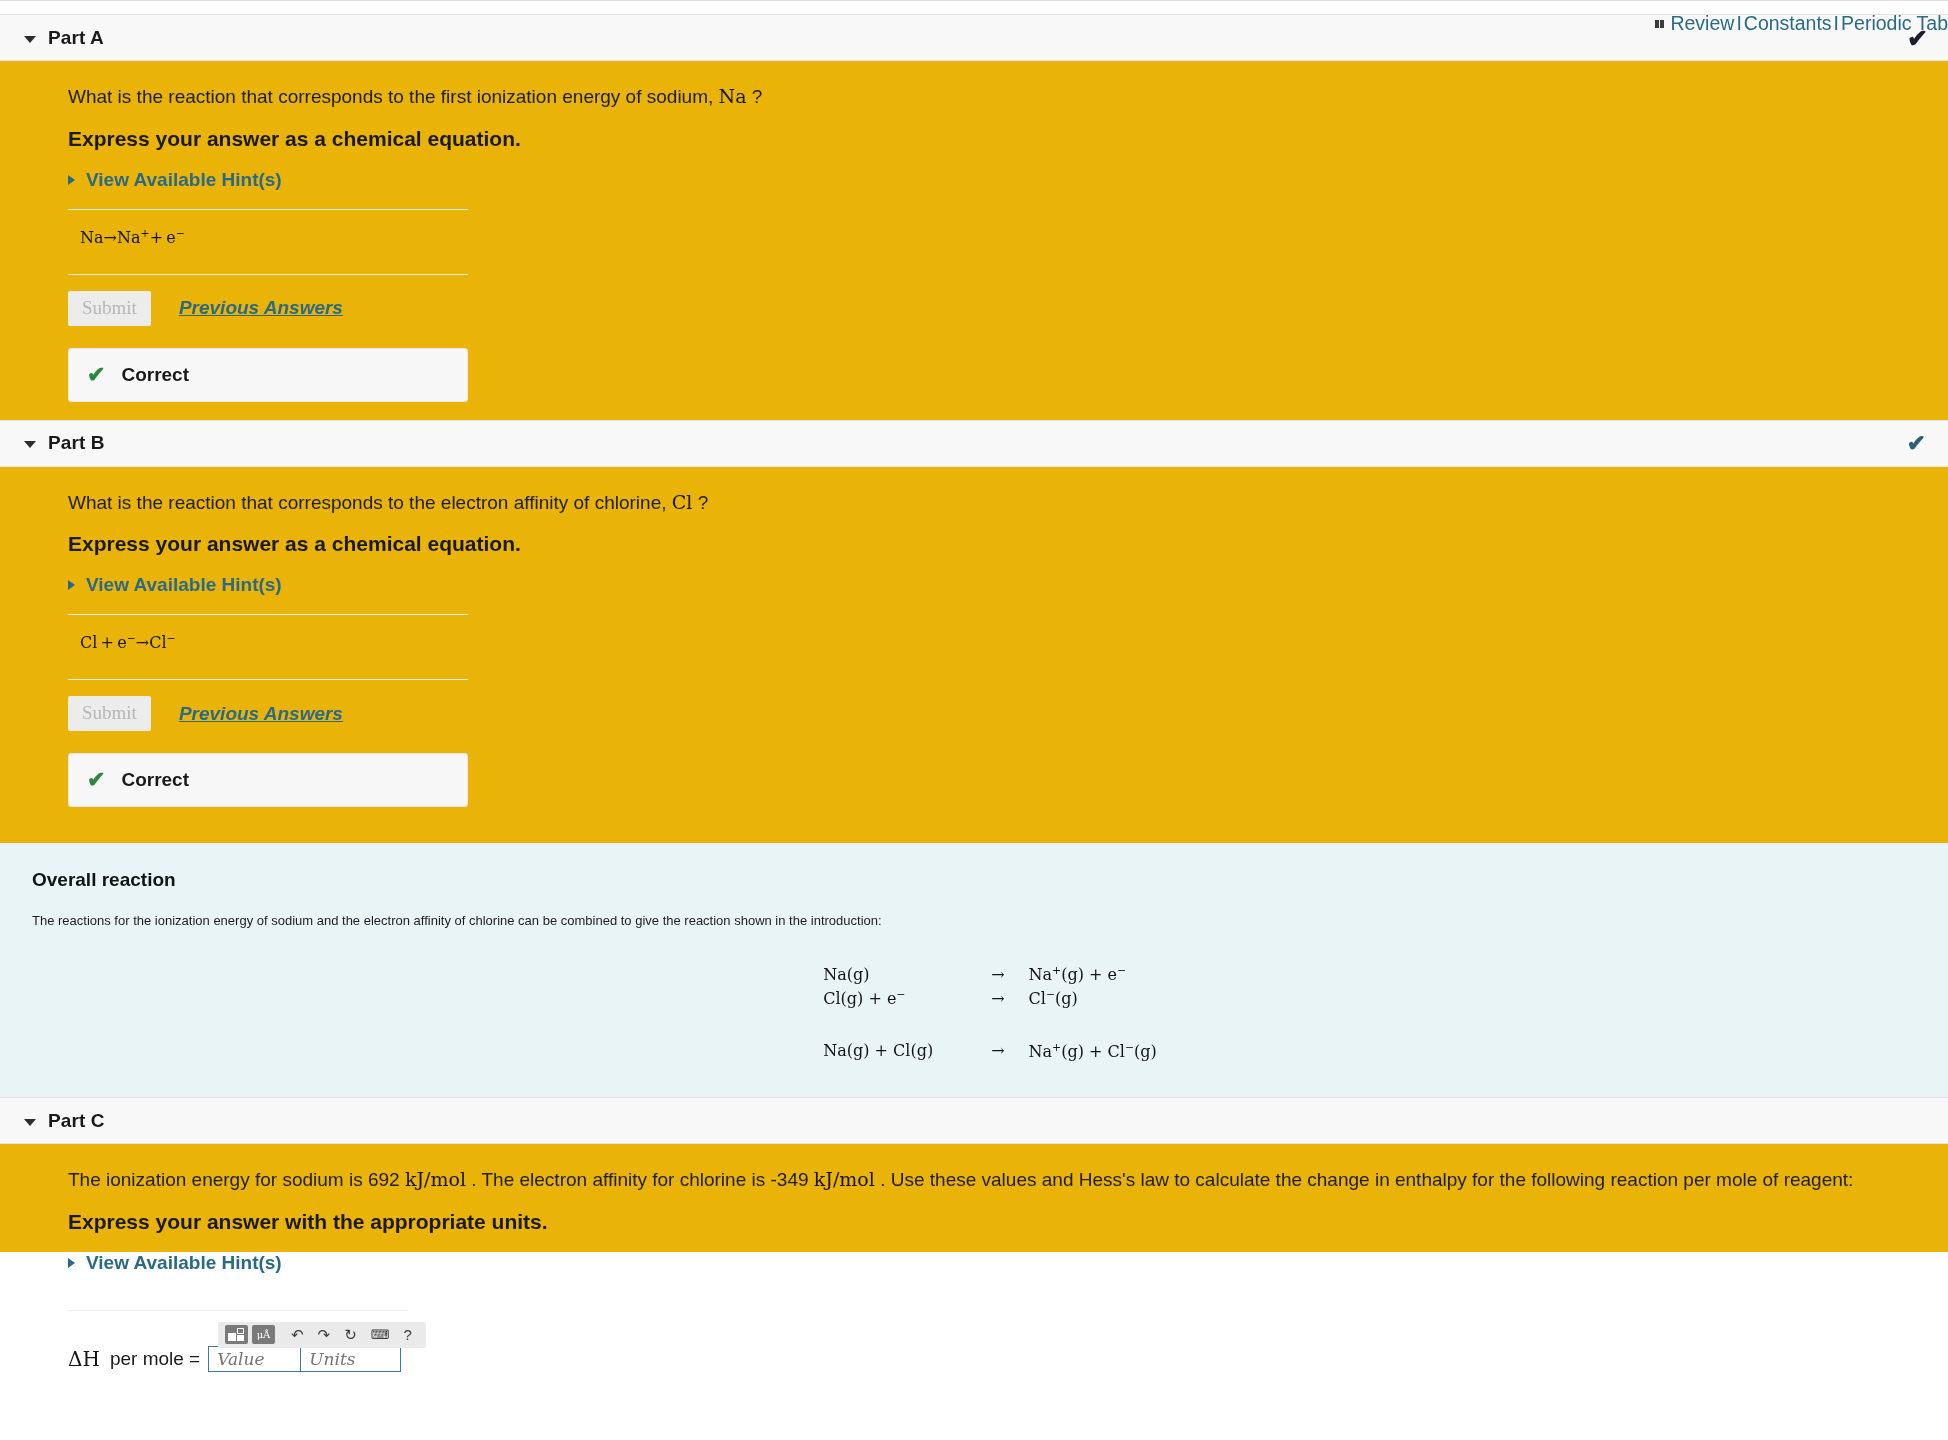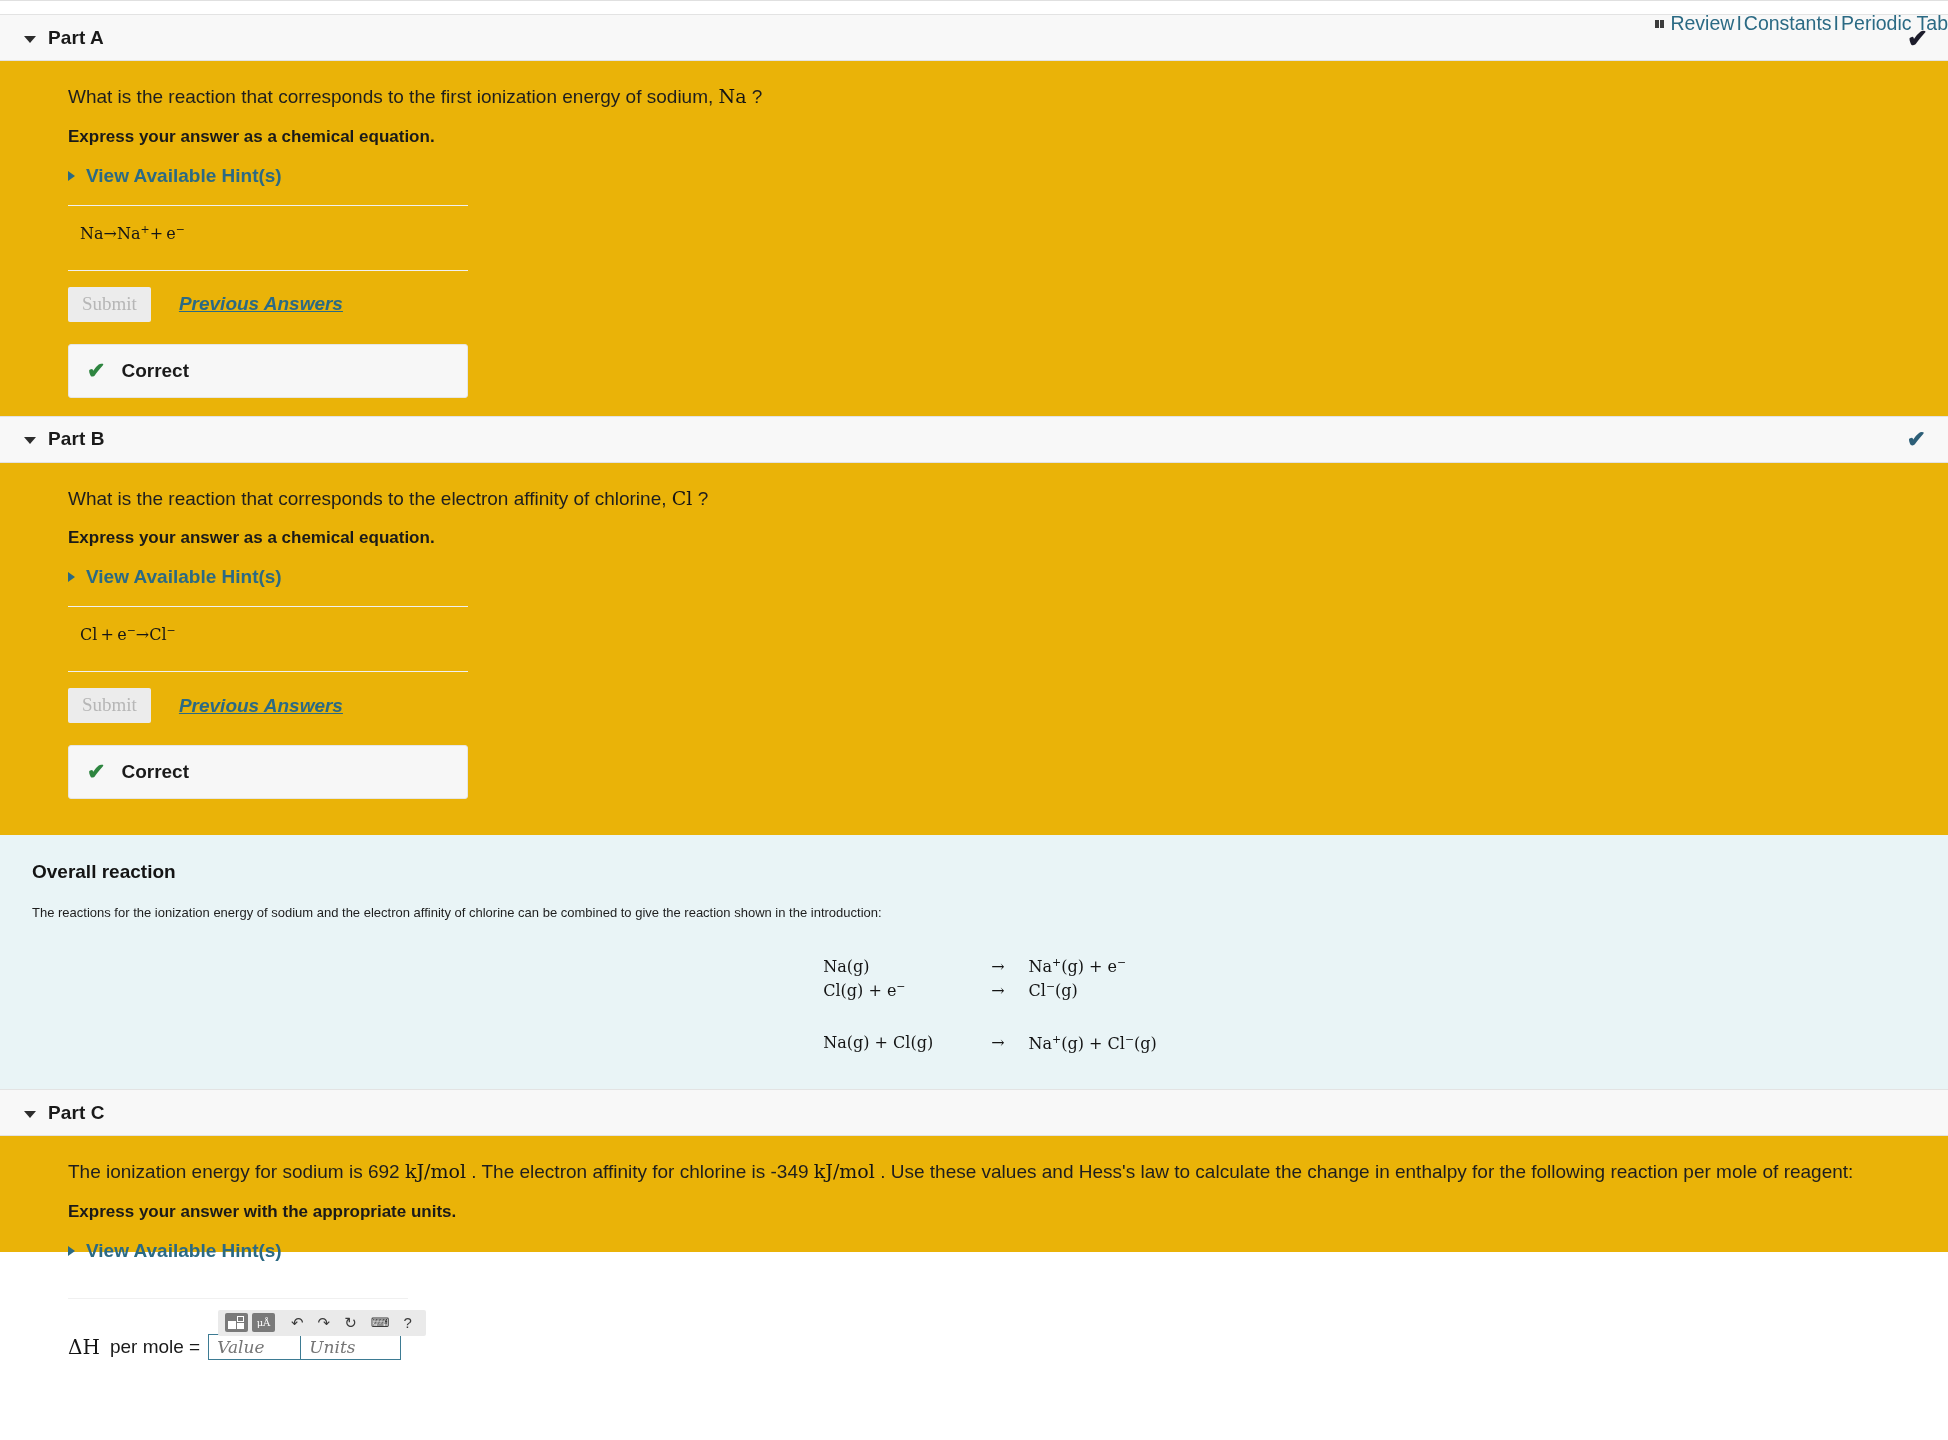--- a/index.html
+++ b/index.html
@@ -116,21 +116,21 @@
   .part-body {
     padding: 22px 0 10px 68px;
   }
   .q-text {
     font-size: 19px;
     color: #1e1e1e;
     line-height: 1.45;
     margin-bottom: 16px;
   }
   .q-instruction {
-    font-size: 17px;
+    font-size: 21px;
     font-weight: bold;
     color: #1a1a1a;
     margin-bottom: 18px;
   }
   .hint-link {
     font-size: 19px;
     font-weight: bold;
     color: #2b6a84;
     text-decoration: none;
     display: inline-flex;

